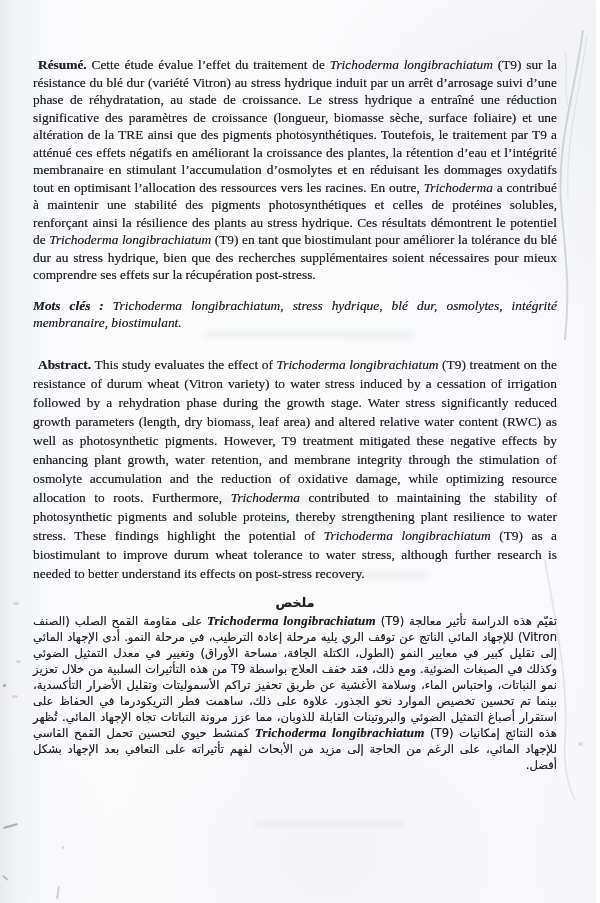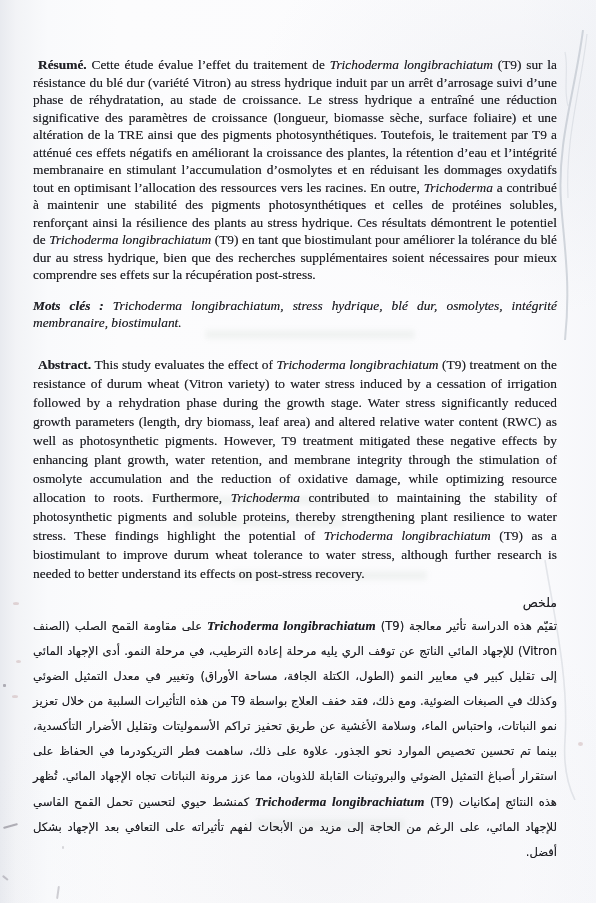--- a/index.html
+++ b/index.html
@@ -21,32 +21,32 @@
     text-align:justify;
     text-shadow:0 0 0.4px rgba(25,25,32,0.55);
     color:#212126;
   }
   .fr{line-height:17.5px;text-indent:5px;}
   .mots{line-height:17.5px;margin-top:13px !important;}
   .en{line-height:19px;margin-top:23px !important;text-indent:5px;}
   .kw{line-height:14.9px;margin-top:8px !important;}
   .ar-head{
     margin-top:12px;
-    text-align:right;
-    font-weight:normal;
+    text-align:center;
+    font-weight:bold;
     font-family:"DejaVu Sans",sans-serif;
     font-size:12.5px;
     color:#1d1d22;
     text-shadow:0 0 0.4px rgba(25,25,32,0.5);
   }
   .ar{
     direction:rtl;
     font-family:"DejaVu Sans",sans-serif;
     font-size:11.6px;
-    line-height:25px;
+    line-height:16px;
     text-align:justify;
     color:#1d1d22;
     margin-top:3px !important;
     text-shadow:0 0 0.4px rgba(25,25,32,0.5);
   }
   .ar-kw{margin-top:7px !important;line-height:16.8px;}
   .b{font-weight:bold;}
   .i{font-style:italic;}
   .lat{font-family:"Liberation Serif",serif;font-size:13px;letter-spacing:0.2px;}
   

